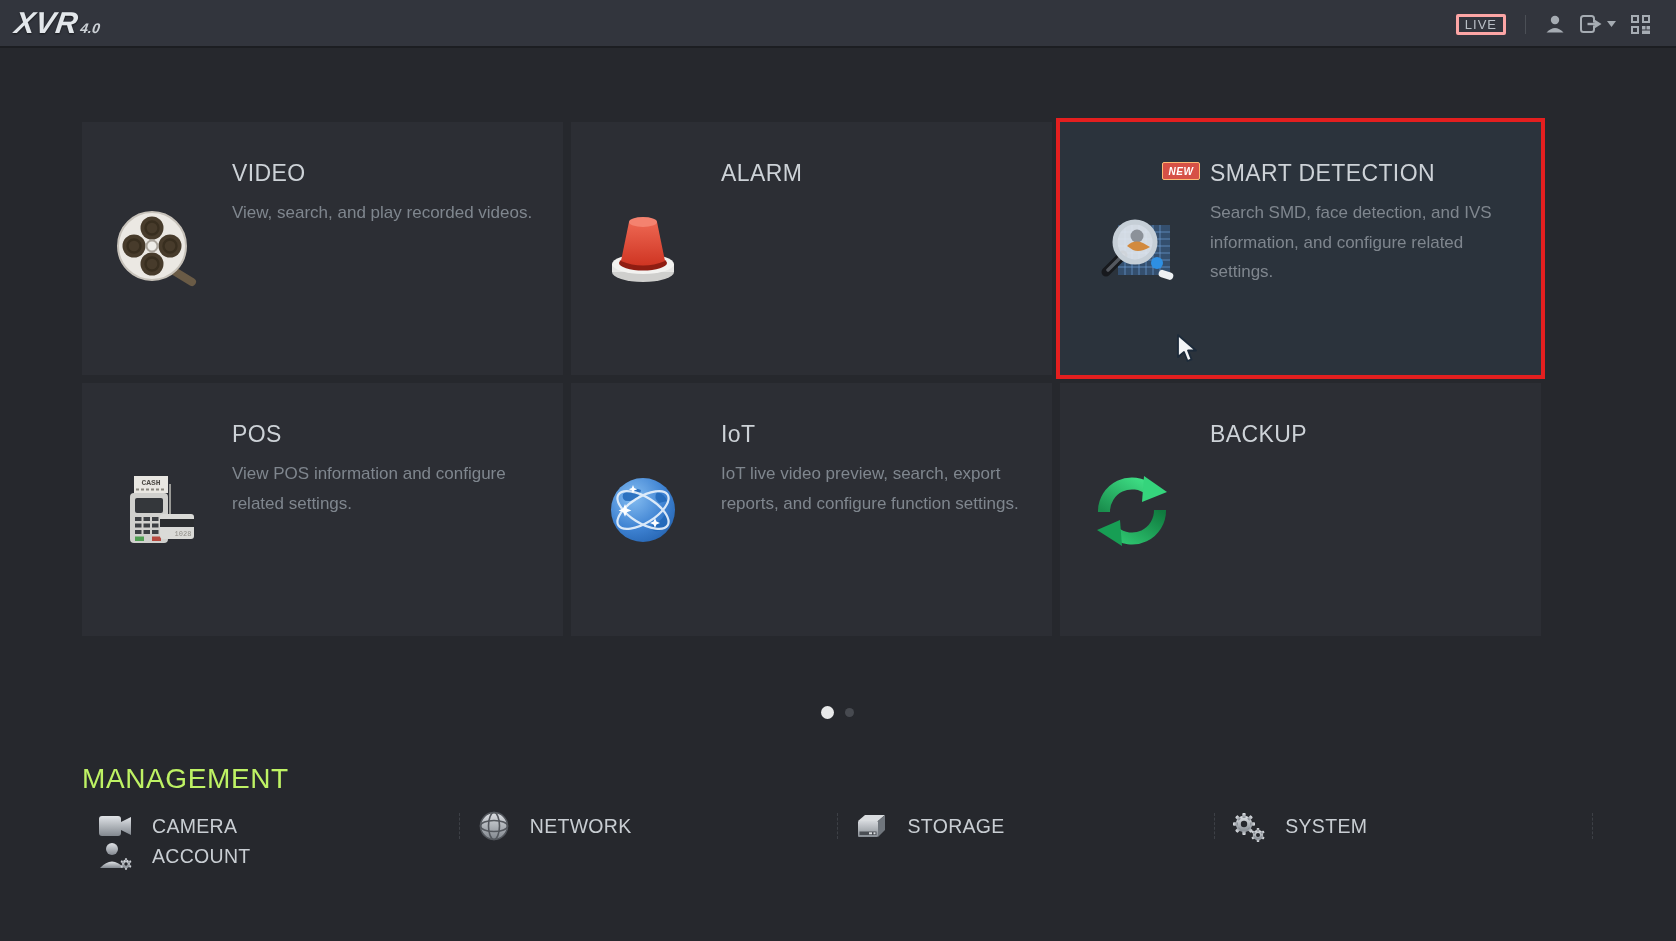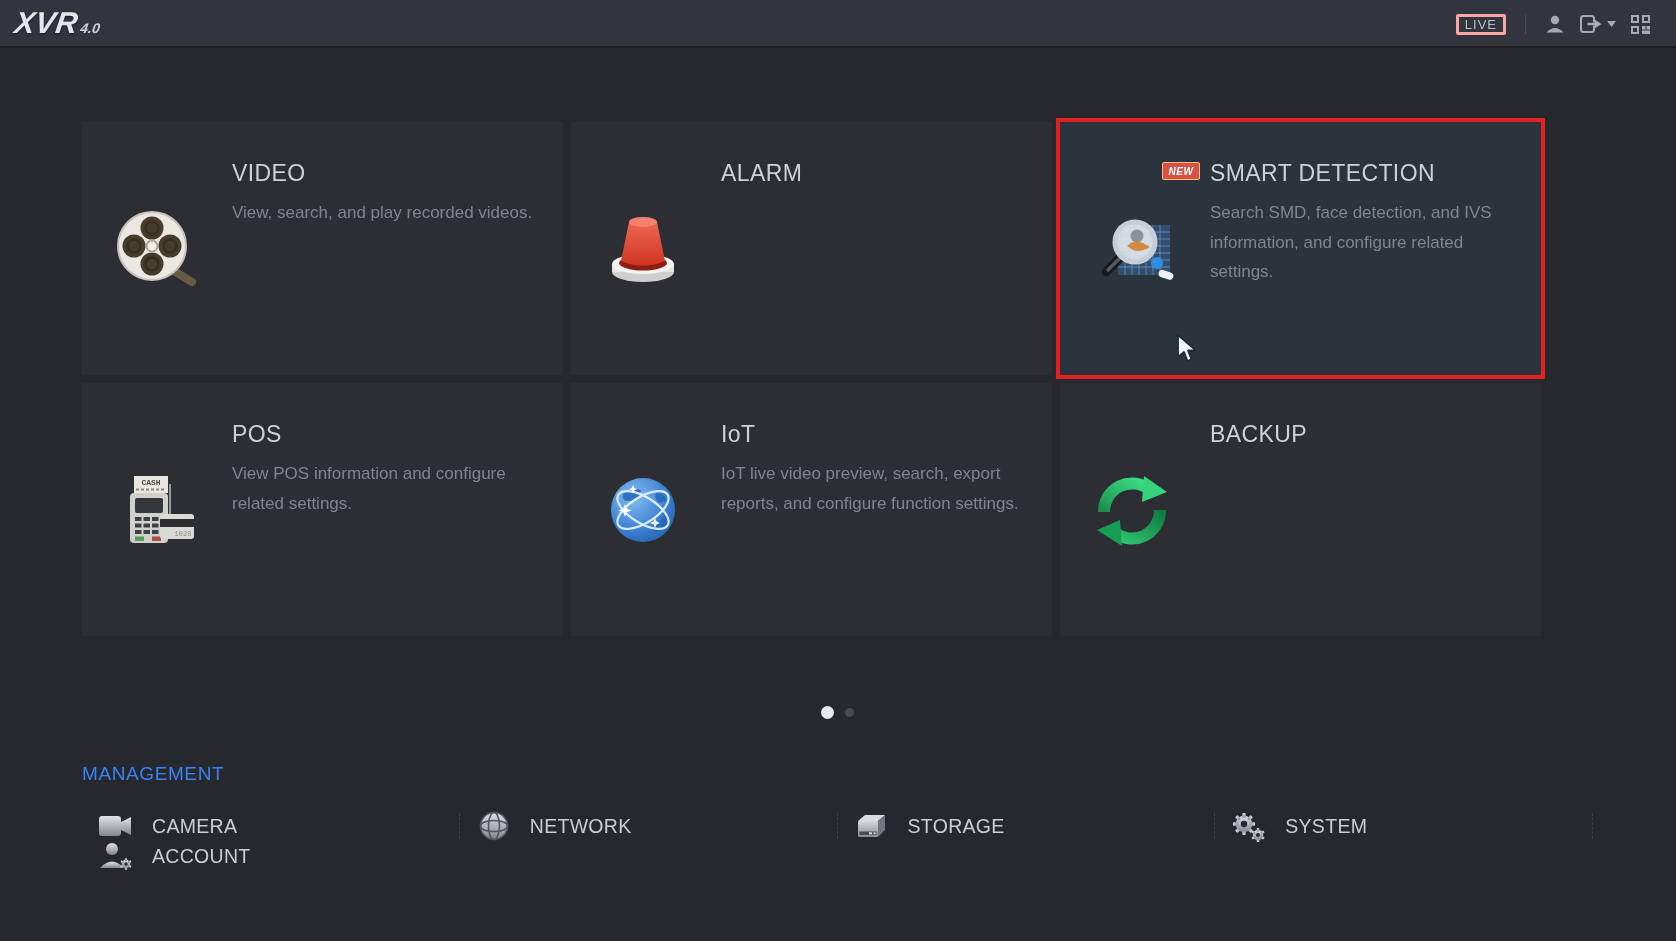--- a/index.html
+++ b/index.html
@@ -61,21 +61,21 @@
     position:absolute; left:82px; top:706px; width:1511px;
     display:flex; justify-content:center; align-items:center; gap:11px;
   }
   .dot { border-radius:50%; cursor:pointer; }
   .dot.active { width:13px; height:13px; background:#e8e9ea; }
   .dot.inactive { width:9px; height:9px; background:#474a50; }
 
   
   .mgmt-title {
     position:absolute; left:82px; top:763px;
-    font-size:19px; color:#3b82f6; letter-spacing:.6px;
+    font-size:28px; color:#bef264; letter-spacing:.6px;
   }
   .mgmt-row {
     position:absolute; left:82px; top:810px; width:1511px; height:58px;
     display:grid; grid-template-columns:repeat(4,1fr);
   }
   .mgmt-item {
     position:relative; display:flex; align-items:center; gap:18px;
     padding-left:16px; cursor:pointer;
   }
   .mgmt-item:not(:last-child)::after {

